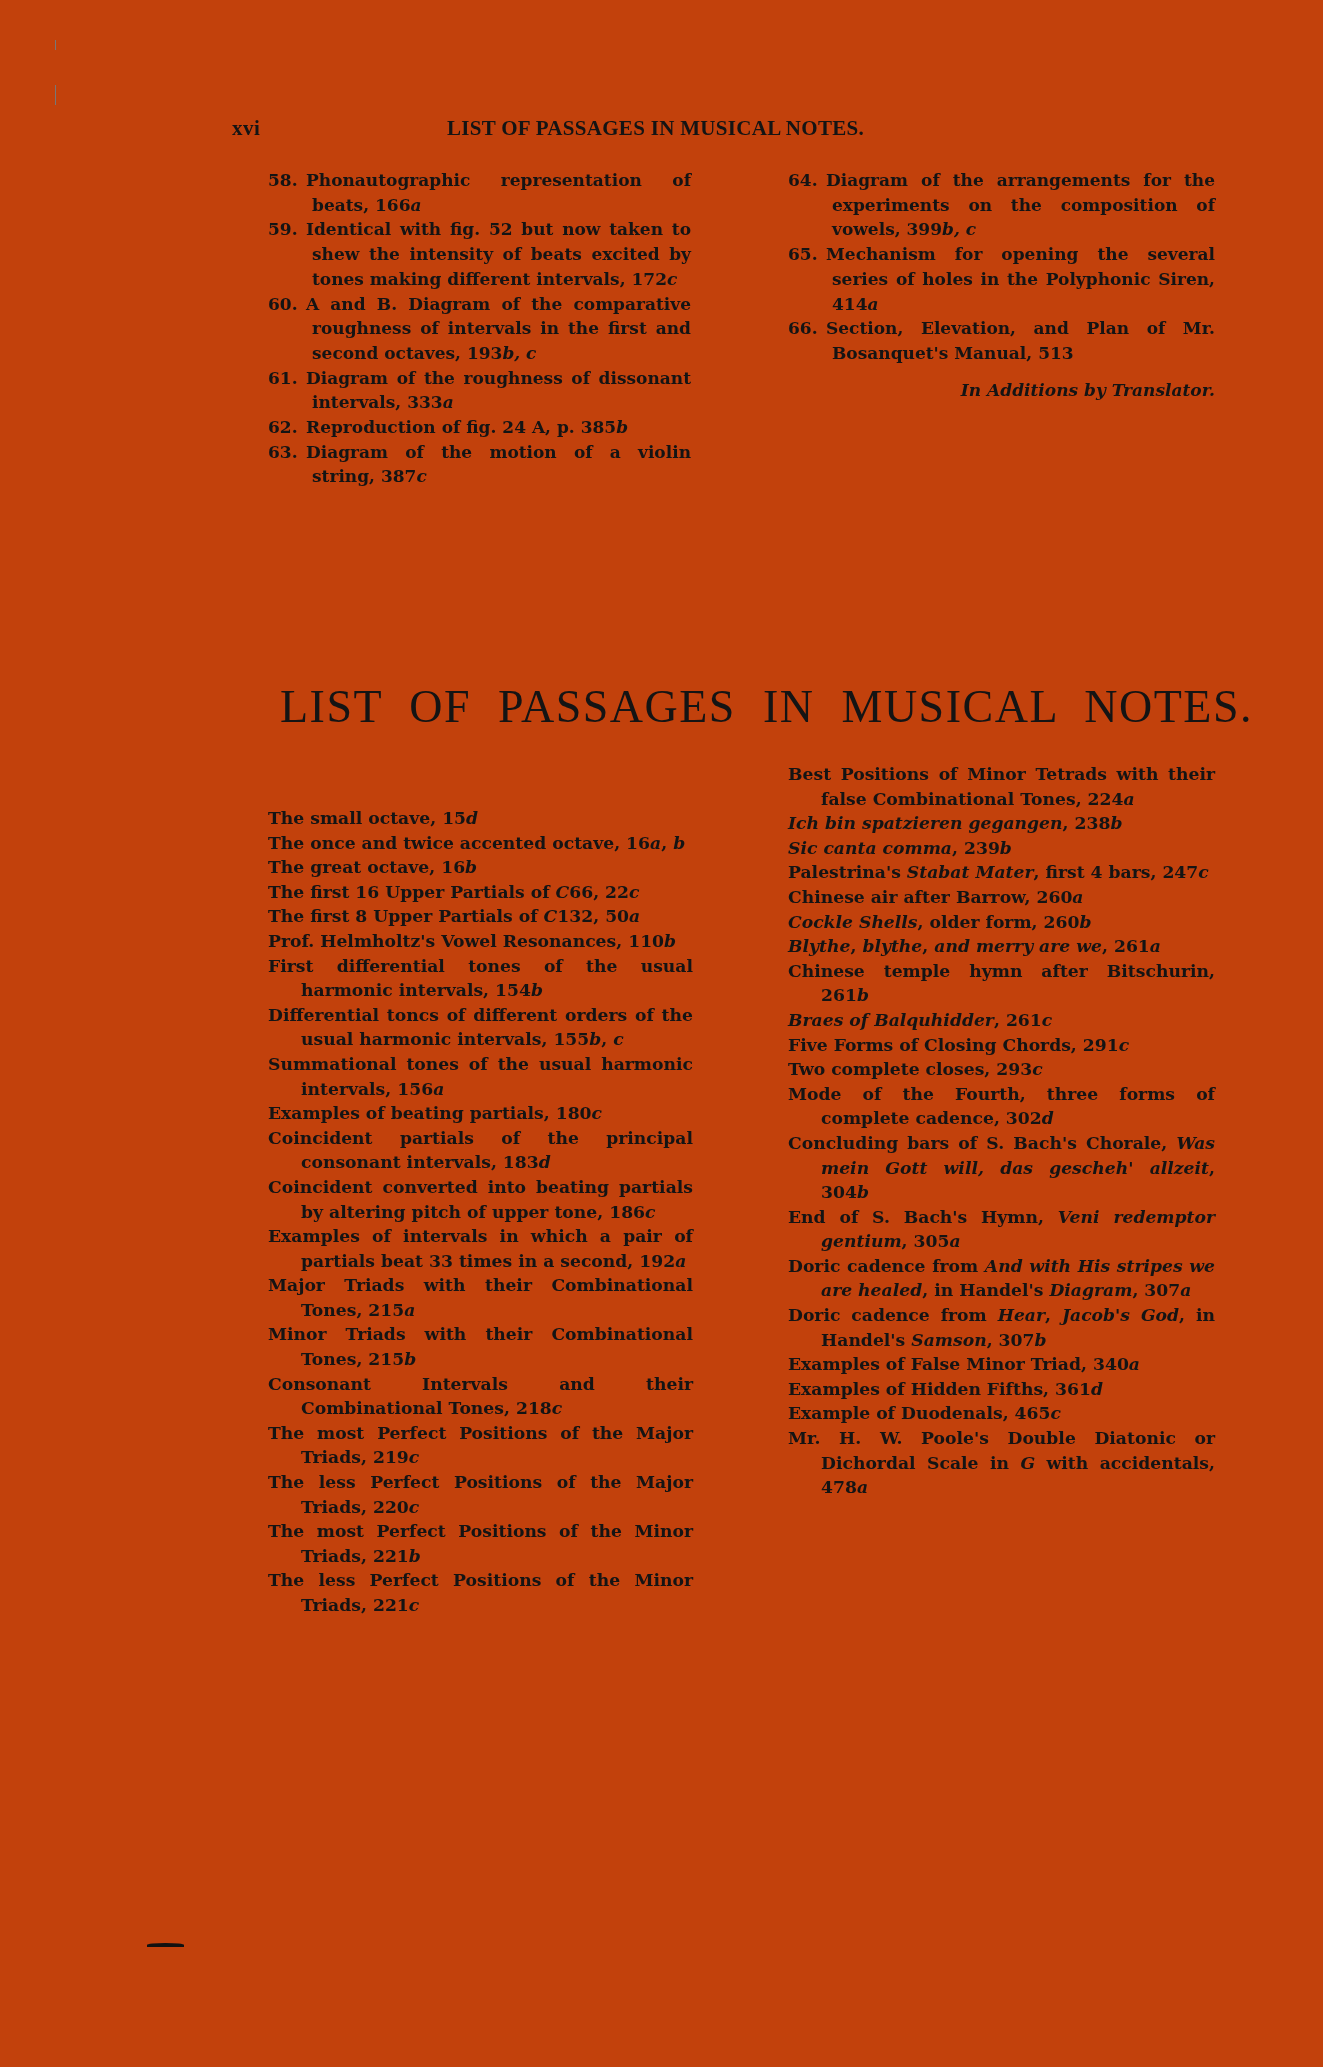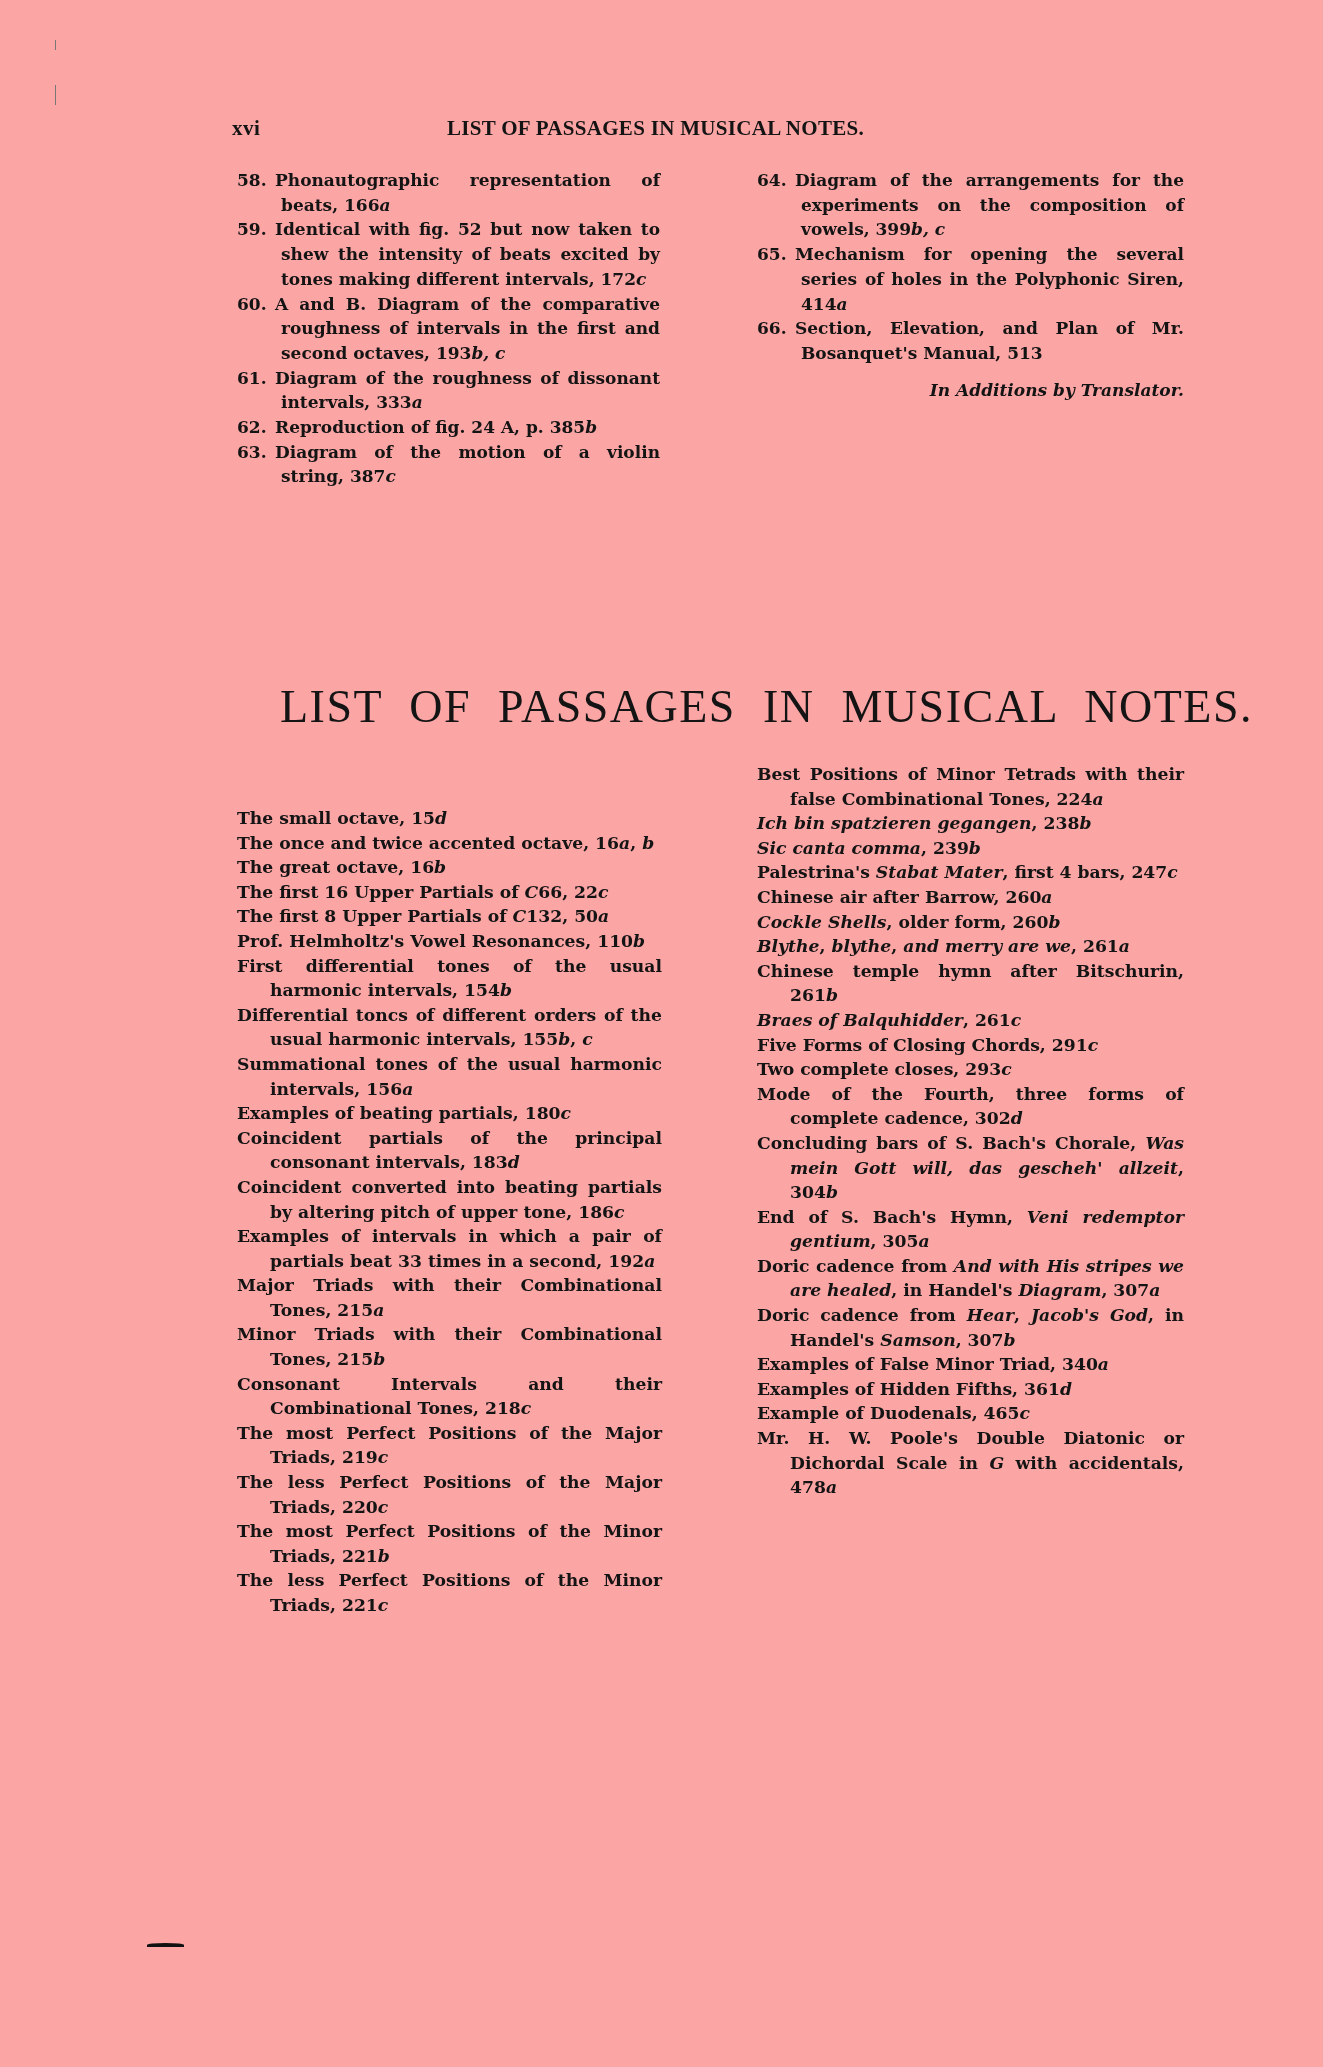--- a/index.html
+++ b/index.html
@@ -1,23 +1,23 @@
 <!DOCTYPE html>
 <html><head>
 <meta charset="utf-8">
 <style>
   html, body { margin: 0; padding: 0; background: #ffffff; }
   body { width: 1323px; height: 2067px; position: relative; overflow: hidden;
          font-family: "DejaVu Serif", "Liberation Serif", serif; color: #141414; }
-  .page { position: absolute; left: 0; top: 0; width: 1323px; height: 2067px; background: #fca5a5; }
+  .page { position: absolute; left: 0; top: 0; width: 1323px; height: 2067px; background: #c2410c; }
   .running-head { position: absolute; top: 116px; left: 232px; width: 740px; height: 30px;
                   font-family: "Liberation Serif", serif; font-weight: bold; font-size: 21px; }
   .running-head .folio { position: absolute; left: 0; top: 0; letter-spacing: 0.5px; }
   .running-head .title { position: absolute; left: 215px; top: 0; letter-spacing: 0.3px; white-space: nowrap; }
-  .col { position: absolute; font-size: 17.2px; line-height: 24.6px; font-weight: bold; }
+  .col { position: absolute; font-size: 17.2px; line-height: 24.6px; font-weight: bold; margin-left: 31px; }
   .col.top { font-size: 17px; line-height: 24.7px; }
   .top-left { left: 237px; top: 168px; width: 423px; }
   .top-right { left: 757px; top: 168px; width: 427px; }
   .low-left { left: 237px; top: 806px; width: 425px; }
   .low-right { left: 757px; top: 762px; width: 427px; }
   .entry { text-align: justify; text-align-last: left; }
   .top .entry { padding-left: 44px; text-indent: -44px; }
   .top .entry .num { display: inline-block; width: 38px; text-indent: 0; }
   .low .entry { padding-left: 33px; text-indent: -33px; }
   .subhead { text-align: right; font-style: italic; margin: 12px 0 4px 0; }

